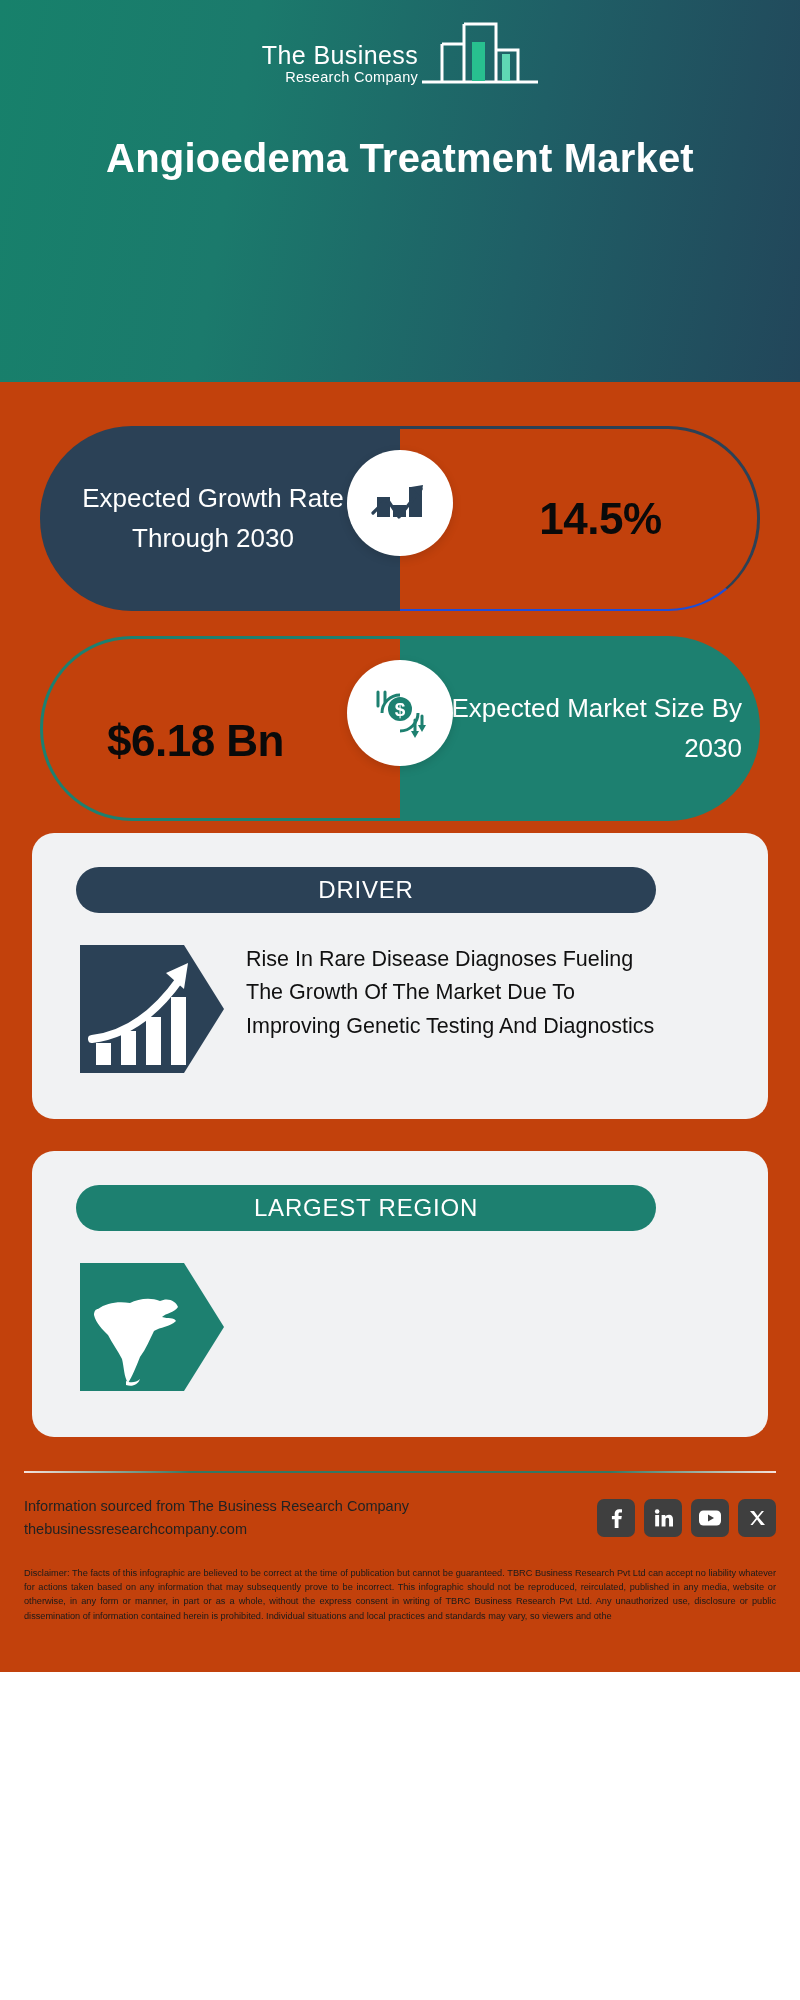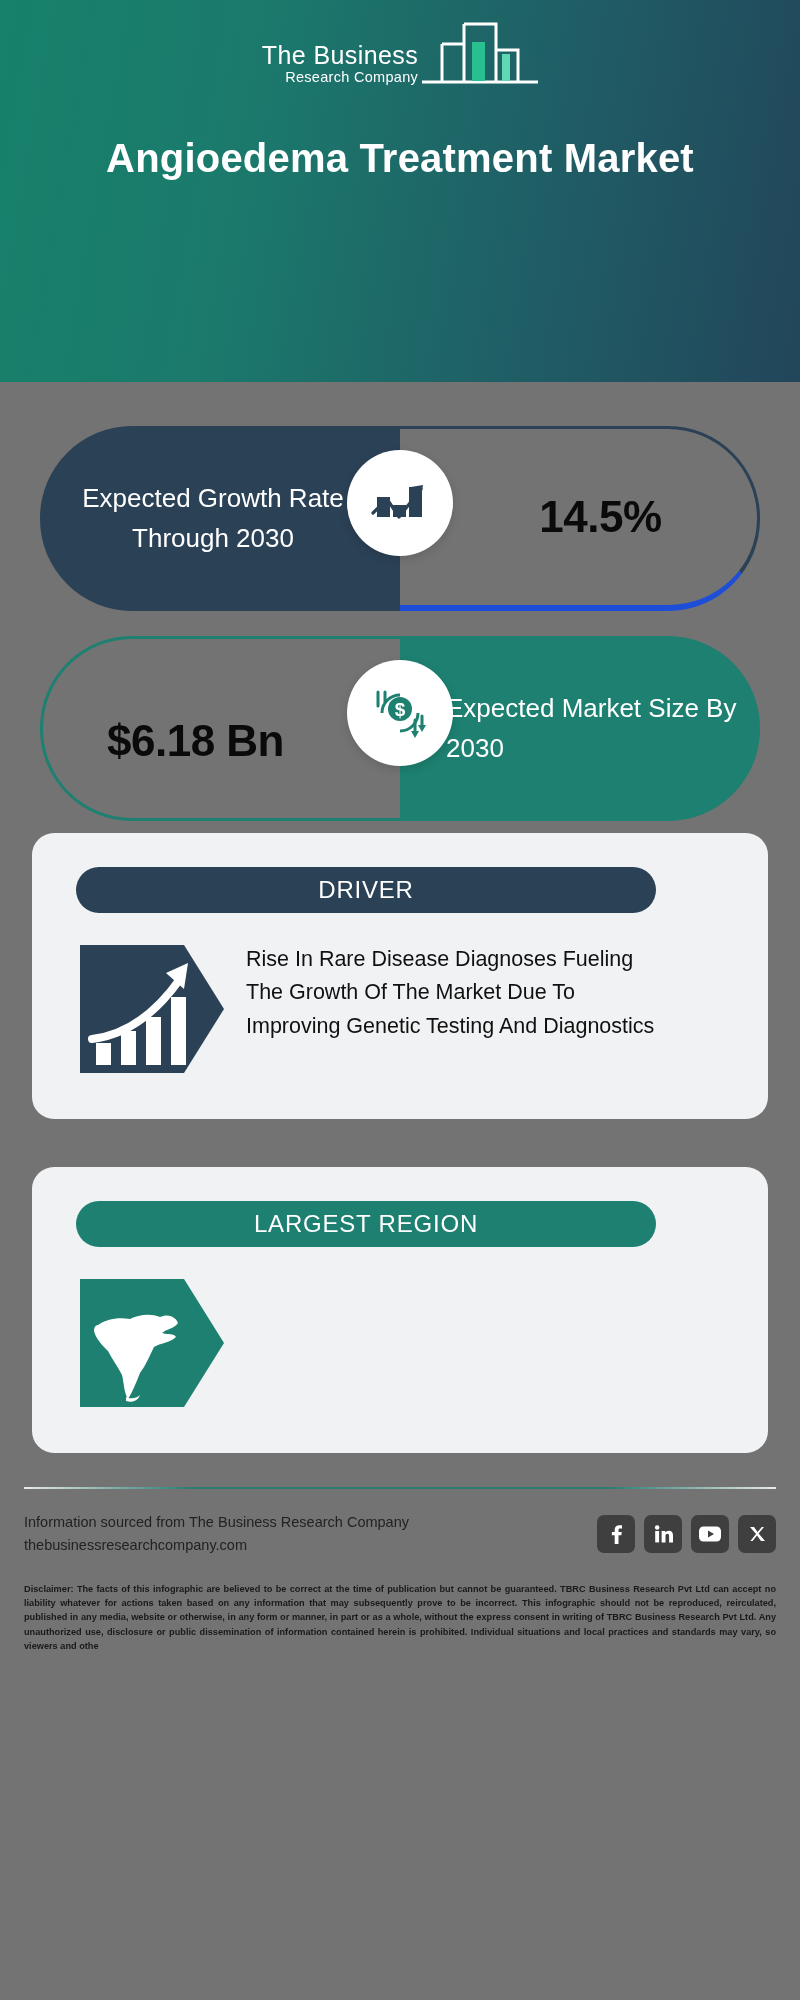--- a/index.html
+++ b/index.html
@@ -7,23 +7,23 @@
   html, body {
     width: 800px;
     height: 2000px;
     background: #ffffff;
     font-family: "Liberation Sans", sans-serif;
   }
 
   .page {
     position: relative;
     width: 800px;
-    height: 2000px;
+    height: 1672px;
     overflow: hidden;
-    background: #737373;
+    background: #c2410c;
   }
 
   
   .header {
     position: relative;
     width: 800px;
     height: 382px;
     background: linear-gradient(100deg, #17816b 0%, #1b7a6c 30%, #1f5f66 65%, #22465a 100%);
     display: flex;
     flex-direction: column;
@@ -108,21 +108,21 @@
     color: #ffffff;
     font-size: 26px;
     line-height: 1.52;
     text-align: center;
     padding-right: 40px;
     padding-left: 26px;
   }
   .growth .half.right {
     border-top: 3px solid #2b4156;
     border-right: 3px solid #2b4156;
-    border-bottom: 6px solid #1d4ed8;
+    border-bottom: 2px solid #1d4ed8;
     border-radius: 0 92px 92px 0;
     justify-content: center;
   }
   .growth .half.right .value {
     color: #0a0a0a;
     font-size: 44px;
     font-weight: 700;
     padding-left: 44px;
     letter-spacing: -0.5px;
   }
@@ -147,21 +147,21 @@
   }
   .size .half.right {
     background: #1d8070;
     border-radius: 0 92px 92px 0;
     justify-content: center;
   }
   .size .half.right .label {
     color: #ffffff;
     font-size: 26px;
     line-height: 1.52;
-    text-align: left;
+    text-align: right;
     padding-left: 46px;
     padding-right: 18px;
   }
 
   
   .badge {
     position: absolute;
     left: 50%;
     top: 50%;
     transform: translate(-50%, -50%);
@@ -179,21 +179,21 @@
   
   .panel {
     position: relative;
     width: 736px;
     margin: 0 auto;
     background: #f1f2f3;
     border-radius: 22px;
     padding: 34px 40px 40px 40px;
   }
   .panel.driver { margin-top: 28px; }
-  .panel.region { margin-top: 48px; }
+  .panel.region { margin-top: 32px; }
 
   .pill {
     width: 580px;
     height: 46px;
     border-radius: 23px;
     display: flex;
     align-items: center;
     justify-content: center;
     color: #ffffff;
     font-size: 24px;
@@ -260,21 +260,20 @@
     justify-content: center;
   }
 
   .disclaimer {
     width: 752px;
     margin: 24px auto 0 auto;
     color: #1a1a1a;
     font-size: 9.2px;
     line-height: 1.55;
     text-align: justify;
-    font-weight: bold;
   }
   .disclaimer .last { display: block; text-align: center; }
 </style>
 </head>
 <body>
 
 <div class="page">
 
   <div class="header">
 

